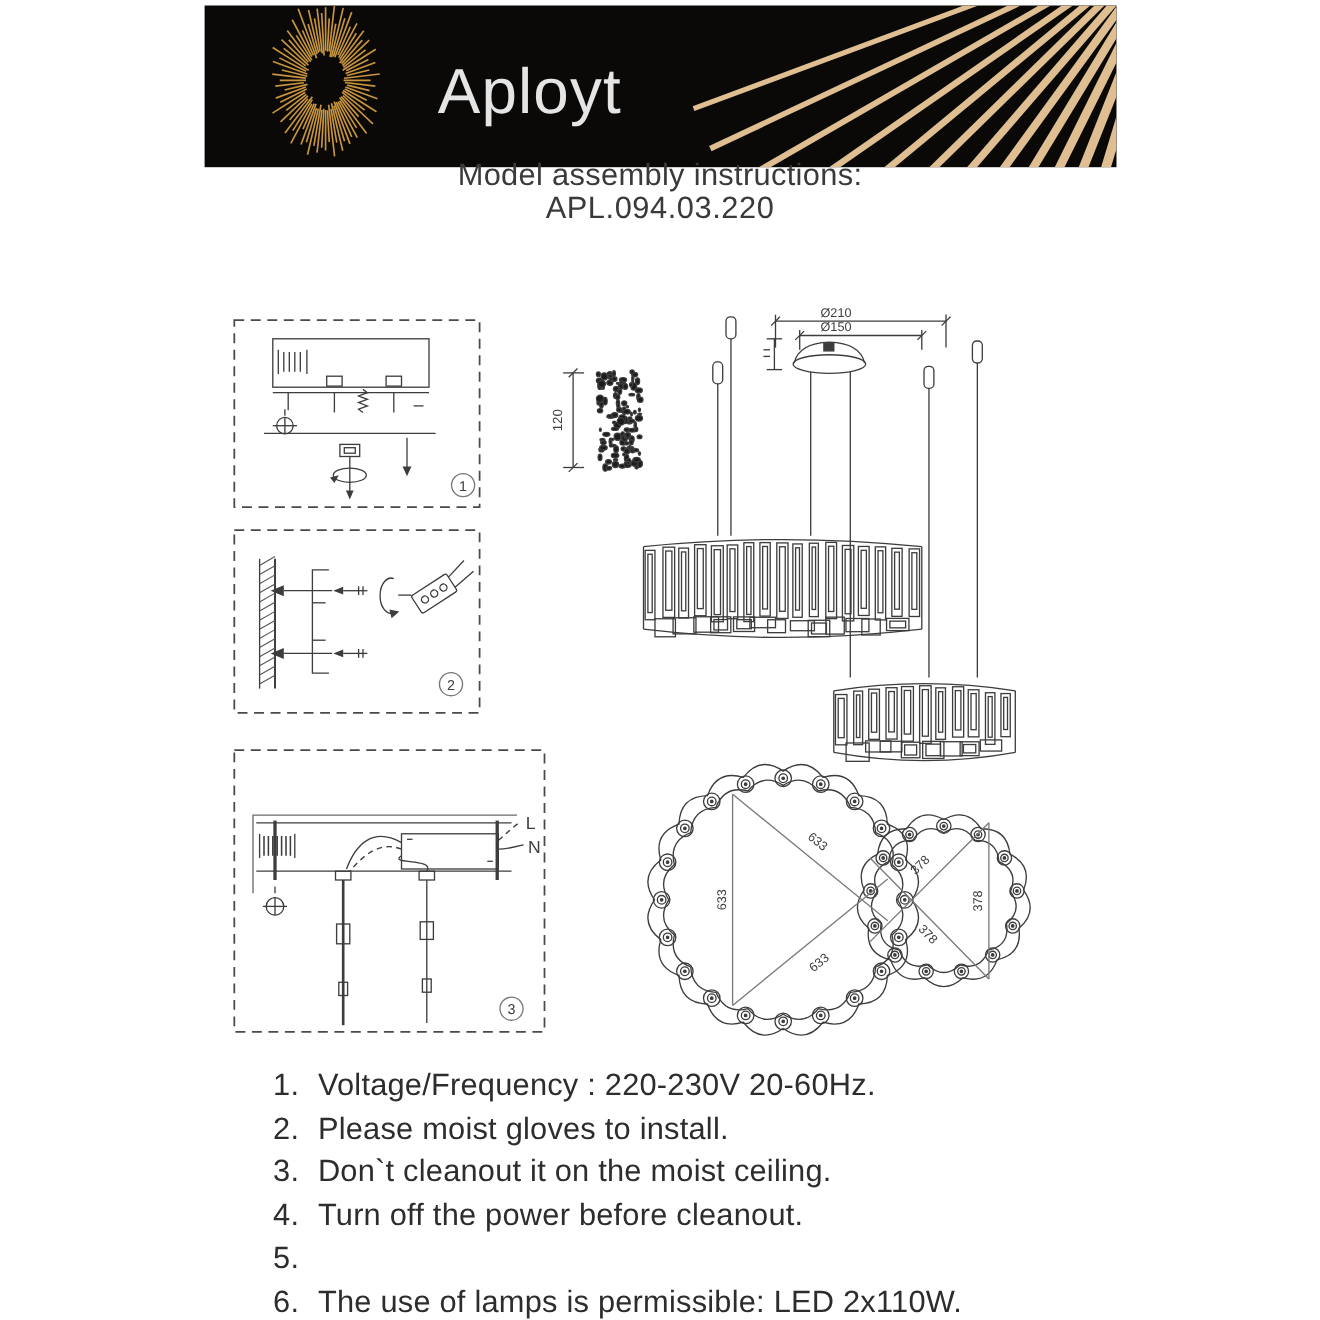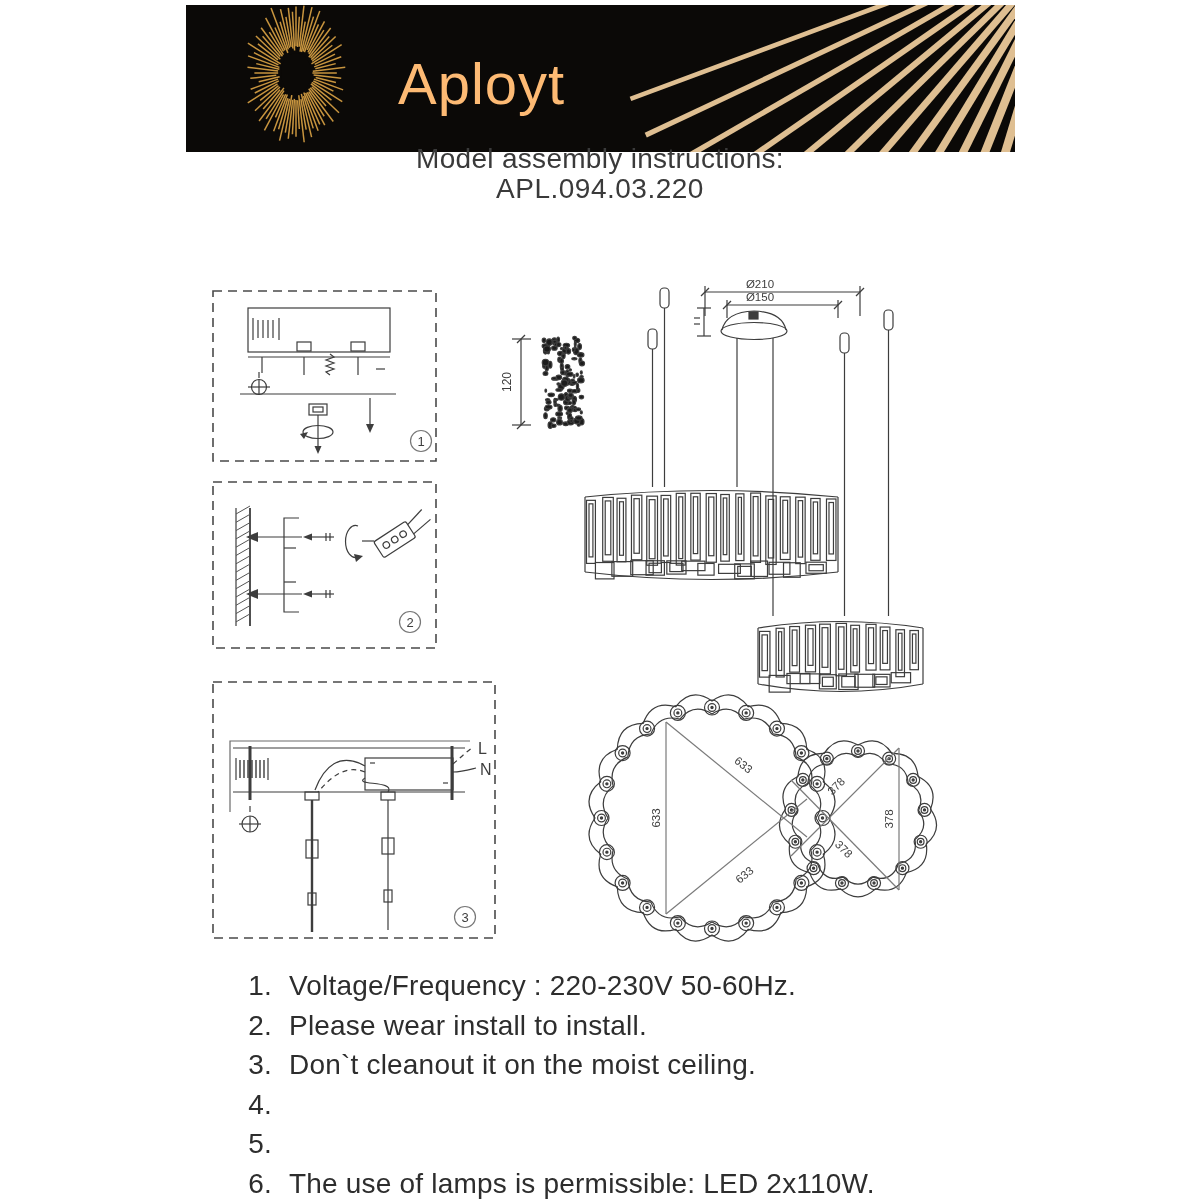--- a/index.html
+++ b/index.html
@@ -1,21 +1,21 @@
 <!DOCTYPE html>
 <html><head>
 <meta charset="utf-8">
 <style>
   html,body{margin:0;padding:0;background:#ffffff;}
   .page{position:relative;width:1200px;height:1200px;background:#ffffff;overflow:hidden;
         font-family:"Liberation Sans",sans-serif;}
   
   .banner{position:absolute;left:186px;top:5px;width:829px;height:147px;background:#0b0907;overflow:hidden;}
   .banner svg{position:absolute;left:0;top:0;}
-  .brand{position:absolute;left:212px;top:50px;font-size:58px;line-height:1;color:#fdba74;
+  .brand{position:absolute;left:212px;top:50px;font-size:58px;line-height:1;color:#e5e5e5;
          letter-spacing:1px;font-weight:400;}
   
   .titleblock{position:absolute;left:0;top:144px;width:1200px;text-align:center;color:#3a3a3a;}
   .titleblock .t1{font-size:28px;line-height:30px;font-weight:500;letter-spacing:.3px;}
   .titleblock .t2{font-size:28px;line-height:30px;font-weight:500;letter-spacing:.5px;}
   
   #art{position:absolute;left:0;top:0;}
   #art .ln{stroke:#3d3d3d;stroke-width:1.2;fill:none;}
   #art text{font-family:"Liberation Sans",sans-serif;fill:#3e3e3e;}
   
@@ -675,32 +675,33 @@
       <line x1="899" y1="890" x2="791" y2="780" stroke="#7a7a7a"></line>
       <text x="893" y="819" font-size="11.5" text-anchor="middle" transform="rotate(-90 893 819)" stroke="none">378</text>
       <text x="839" y="789" font-size="11.5" text-anchor="middle" transform="rotate(-45 839 789)" stroke="none">378</text>
       <text x="841" y="852" font-size="11.5" text-anchor="middle" transform="rotate(45 841 852)" stroke="none">378</text>
     </g>
   </svg>
 
   <div class="instructions">
     <div class="irow">
       <span class="inum">1.</span>
-      <span class="itext">Voltage/Frequency : 220-230V 50-60Hz.</span>
+      <span class="itext">Voltage/Frequency : 220-230V 20-60Hz.</span>
     </div>
     <div class="irow">
       <span class="inum">2.</span>
-      <span class="itext">Please wear install to install.</span>
+      <span class="itext">Please moist gloves to install.</span>
     </div>
     <div class="irow">
       <span class="inum">3.</span>
       <span class="itext">Don`t cleanout it on the moist ceiling.</span>
     </div>
     <div class="irow">
       <span class="inum">4.</span>
+      <span class="itext">Turn off the power before cleanout.</span>
     </div>
     <div class="irow">
       <span class="inum">5.</span>
     </div>
     <div class="irow">
       <span class="inum">6.</span>
       <span class="itext">The use of lamps is permissible: LED 2x110W.</span>
     </div>
   </div>
 

